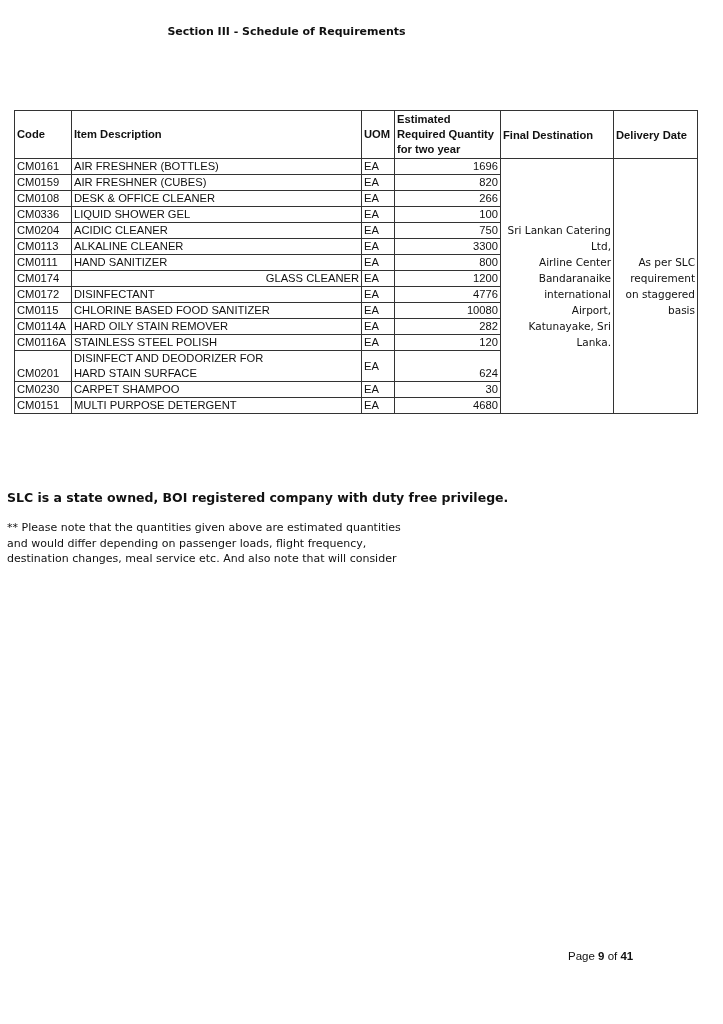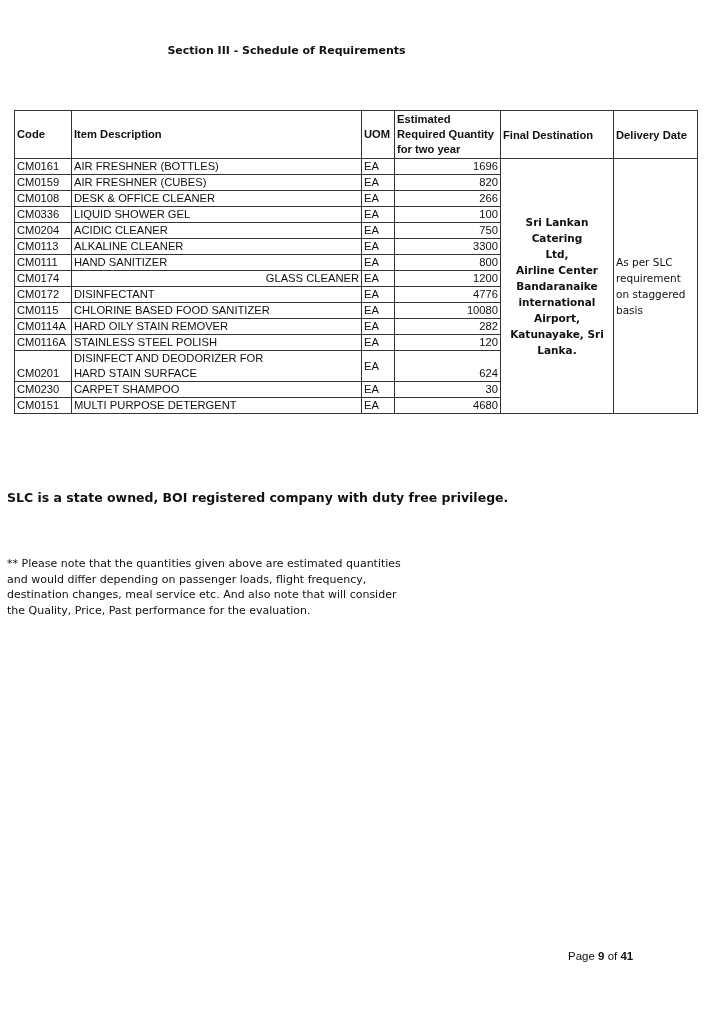--- a/index.html
+++ b/index.html
@@ -1,33 +1,33 @@
 <!DOCTYPE html>
 <html><head>
 <meta charset="utf-8">
 <style>
   html, body { margin:0; padding:0; background:#ffffff; }
   body { width:723px; height:1024px; position:relative; overflow:hidden; color:#111; font-family:"Liberation Sans", sans-serif; }
-  .header-title { position:absolute; left:0; width:573px; top:25px; text-align:center; font-family:"DejaVu Sans", sans-serif; font-weight:bold; font-size:11px; color:#111;margin-top:19px; }
+  .header-title { position:absolute; left:0; width:573px; top:25px; text-align:center; font-family:"DejaVu Sans", sans-serif; font-weight:bold; font-size:11px; color:#111; }
   table.req { position:absolute; left:14px; top:110px; border-collapse:collapse; font-size:11.2px; }
   table.req td, table.req th { border:1px solid #333; padding:0 2px; vertical-align:middle; line-height:15px; }
   table.req th { font-weight:bold; text-align:left; height:47px; }
   table.req td { height:15px; }
   .c-code { width:52px; }
   .c-desc { width:285px;margin-left:20px; }
   .c-uom { width:28px;margin-left:24px; }
   .c-qty { width:101px; text-align:right; }
-  .c-dest { width:108px; text-align:center; font-family:"DejaVu Sans", sans-serif; font-size:10.5px; line-height:16px !important;font-weight:bold; }
-  .c-date { width:79px; text-align:left; font-family:"DejaVu Sans", sans-serif; font-size:10.5px; line-height:16px !important; }
+  .c-dest { width:108px; text-align:right; font-family:"DejaVu Sans", sans-serif; font-size:10.5px; line-height:16px !important; }
+  .c-date { width:79px; text-align:right; font-family:"DejaVu Sans", sans-serif; font-size:10.5px; line-height:16px !important; }
   th.c-qty { text-align:left; vertical-align:bottom; line-height:16px; }
   th.c-dest, th.c-date { text-align:left; font-family:"Liberation Sans", sans-serif; font-size:11.2px; }
   .tall td { height:31px; }
   .tall td.bottom { vertical-align:bottom;border-radius:6px; }
   .statement { position:absolute; left:7px; top:490px; font-family:"DejaVu Sans", sans-serif; font-weight:bold; font-size:12.5px; }
-  .note { position:absolute; left:7px; top:520px; width:400px; font-family:"DejaVu Sans", sans-serif; font-size:11px; line-height:15.5px;margin-top:36px; }
+  .note { position:absolute; left:7px; top:520px; width:400px; font-family:"DejaVu Sans", sans-serif; font-size:11px; line-height:15.5px; }
   .footer { position:absolute; left:568px; top:950px; font-family:"Liberation Sans", sans-serif; font-size:11.5px; }
   .footer b { font-weight:bold; }
 </style>
 </head>
 <body>
 
 <div class="header-title">Section III - Schedule of Requirements</div>
 
 <table class="req">
   <thead>
@@ -151,16 +151,15 @@
     </tr>
   </tbody>
 </table>
 
 <div class="statement">SLC is a state owned, BOI registered company with duty free privilege.</div>
 
 <div class="note">
   <span>** Please note that the quantities given above are estimated quantities</span><br>
   <span>and would differ depending on passenger loads, flight frequency,</span><br>
   <span>destination changes, meal service etc. And also note that will consider</span><br>
-  <span>the Quality, Price, Past performance for the evaluation.</span>
 </div>
 
 <div class="footer"><span style="white-space:pre;">Page </span><b>9</b><span style="white-space:pre;"> of </span><b>41</b></div>
 
 </body></html>

